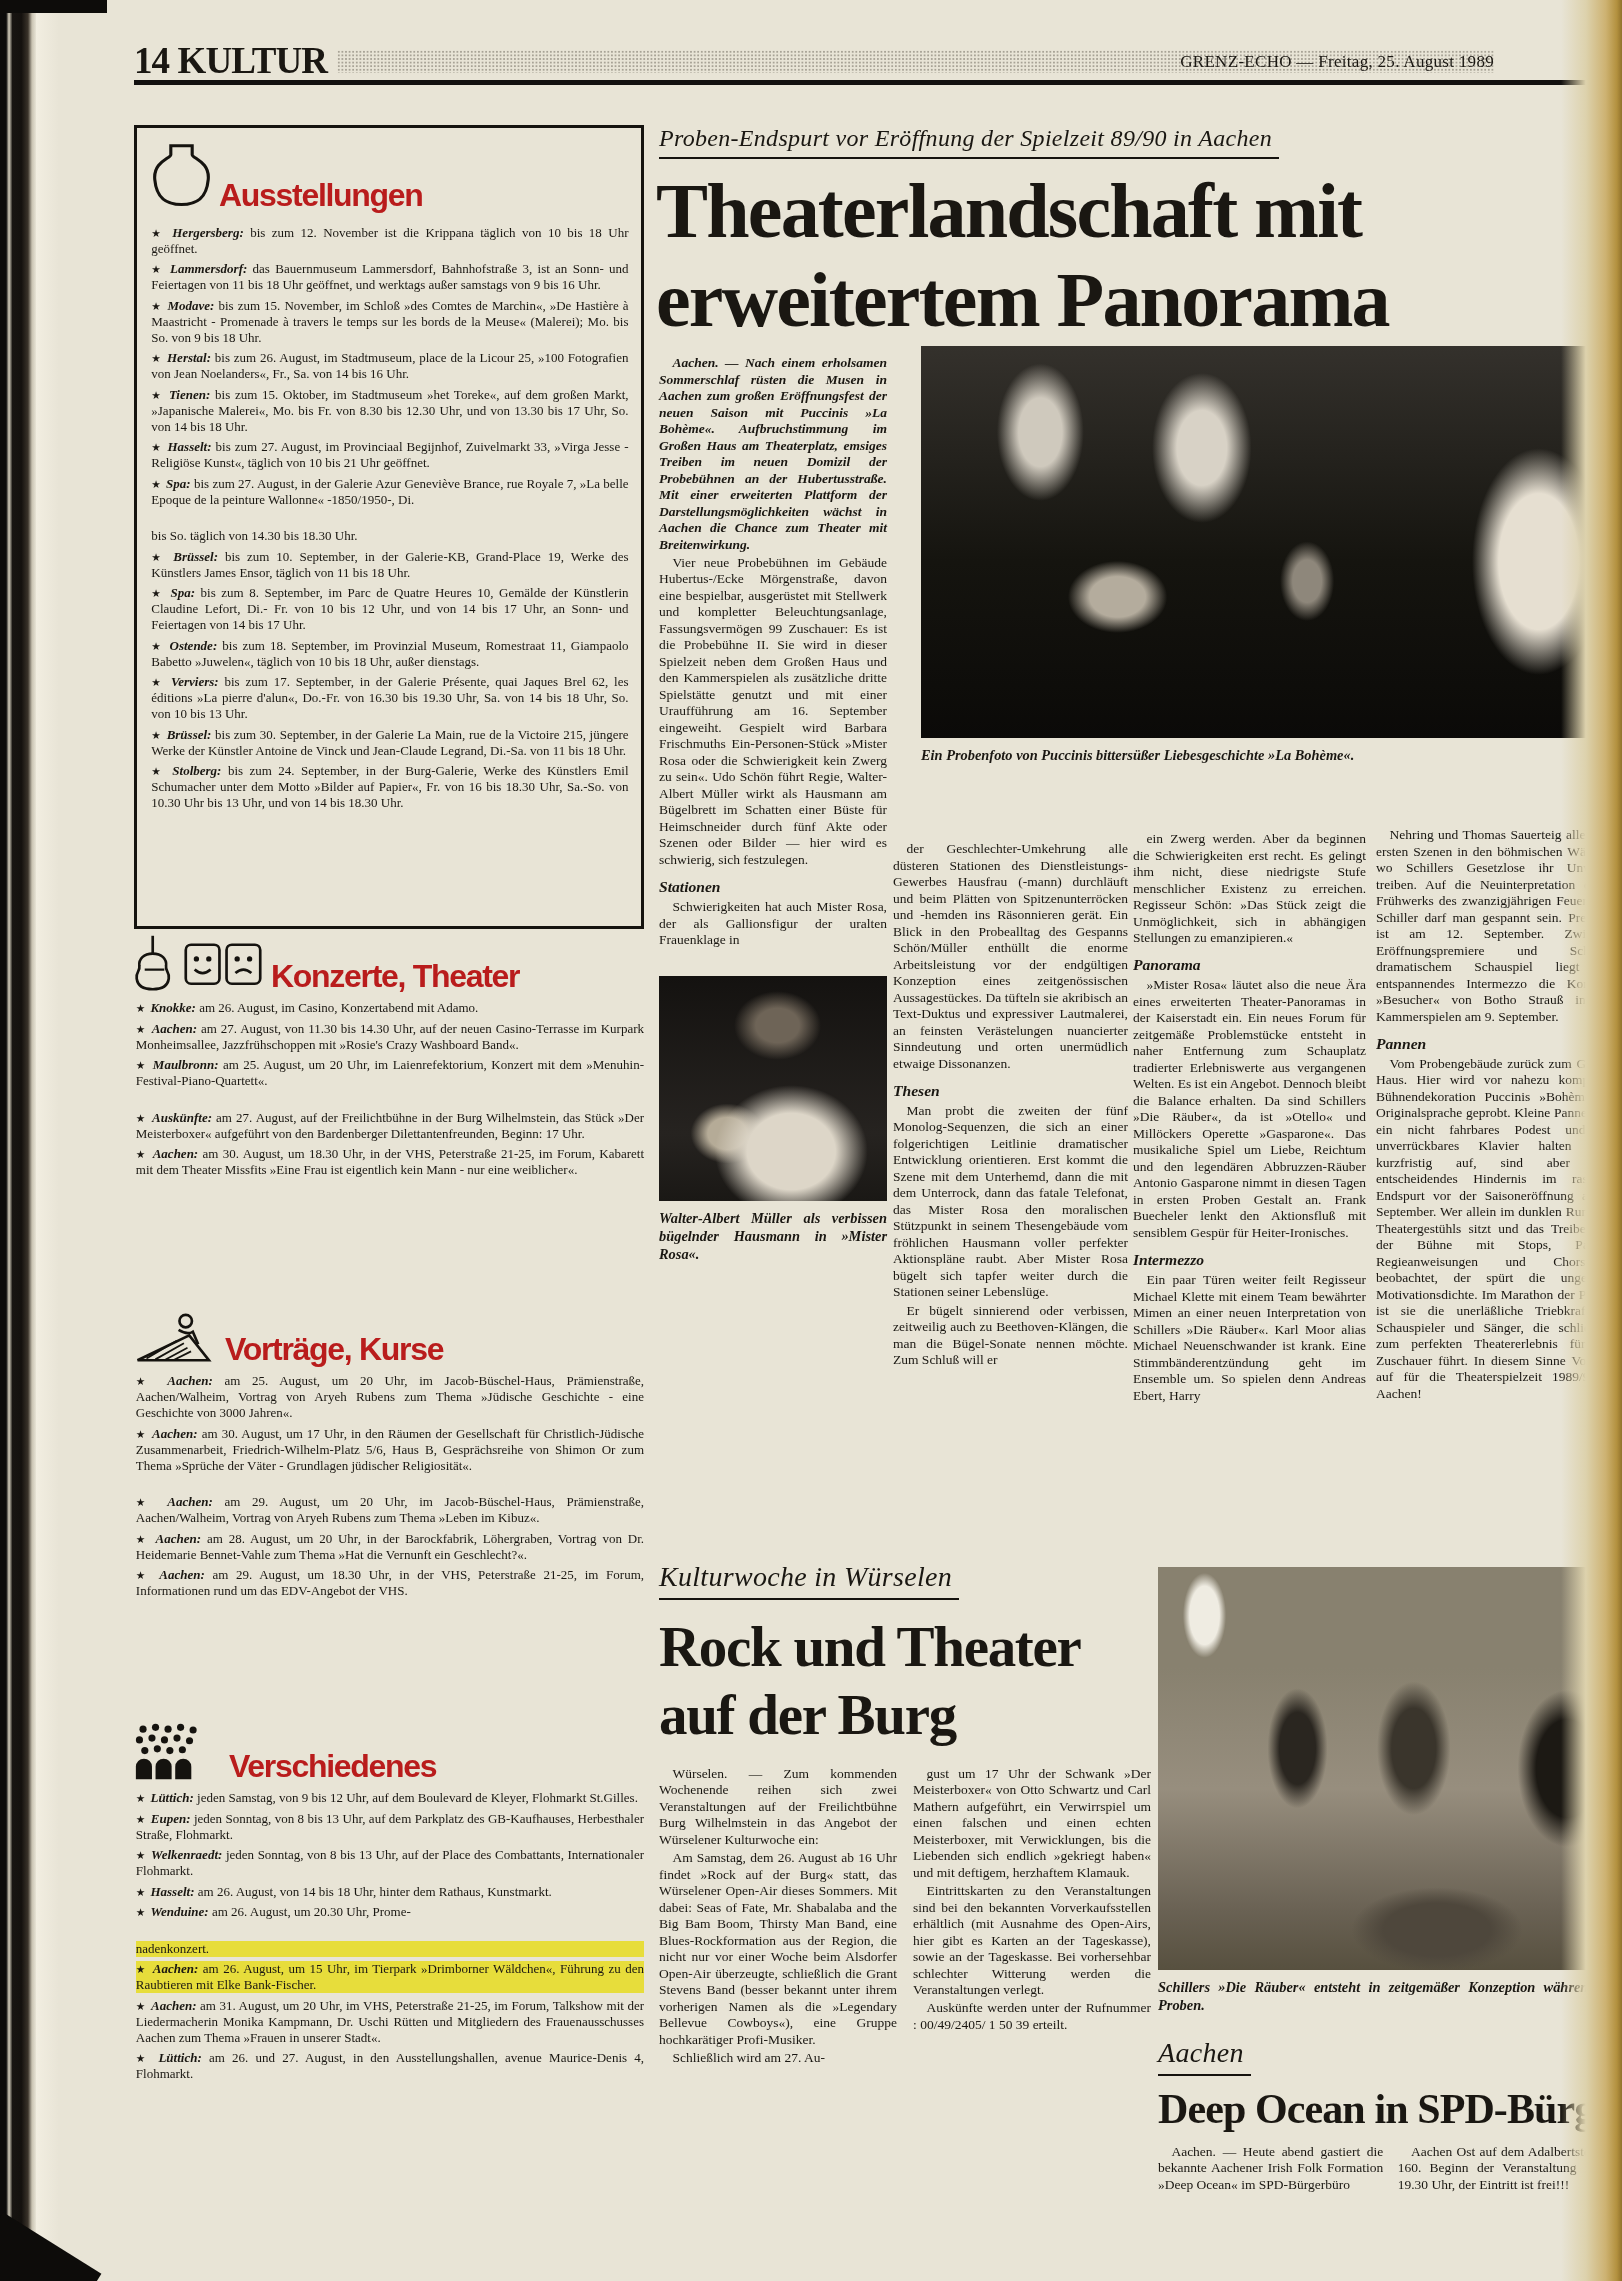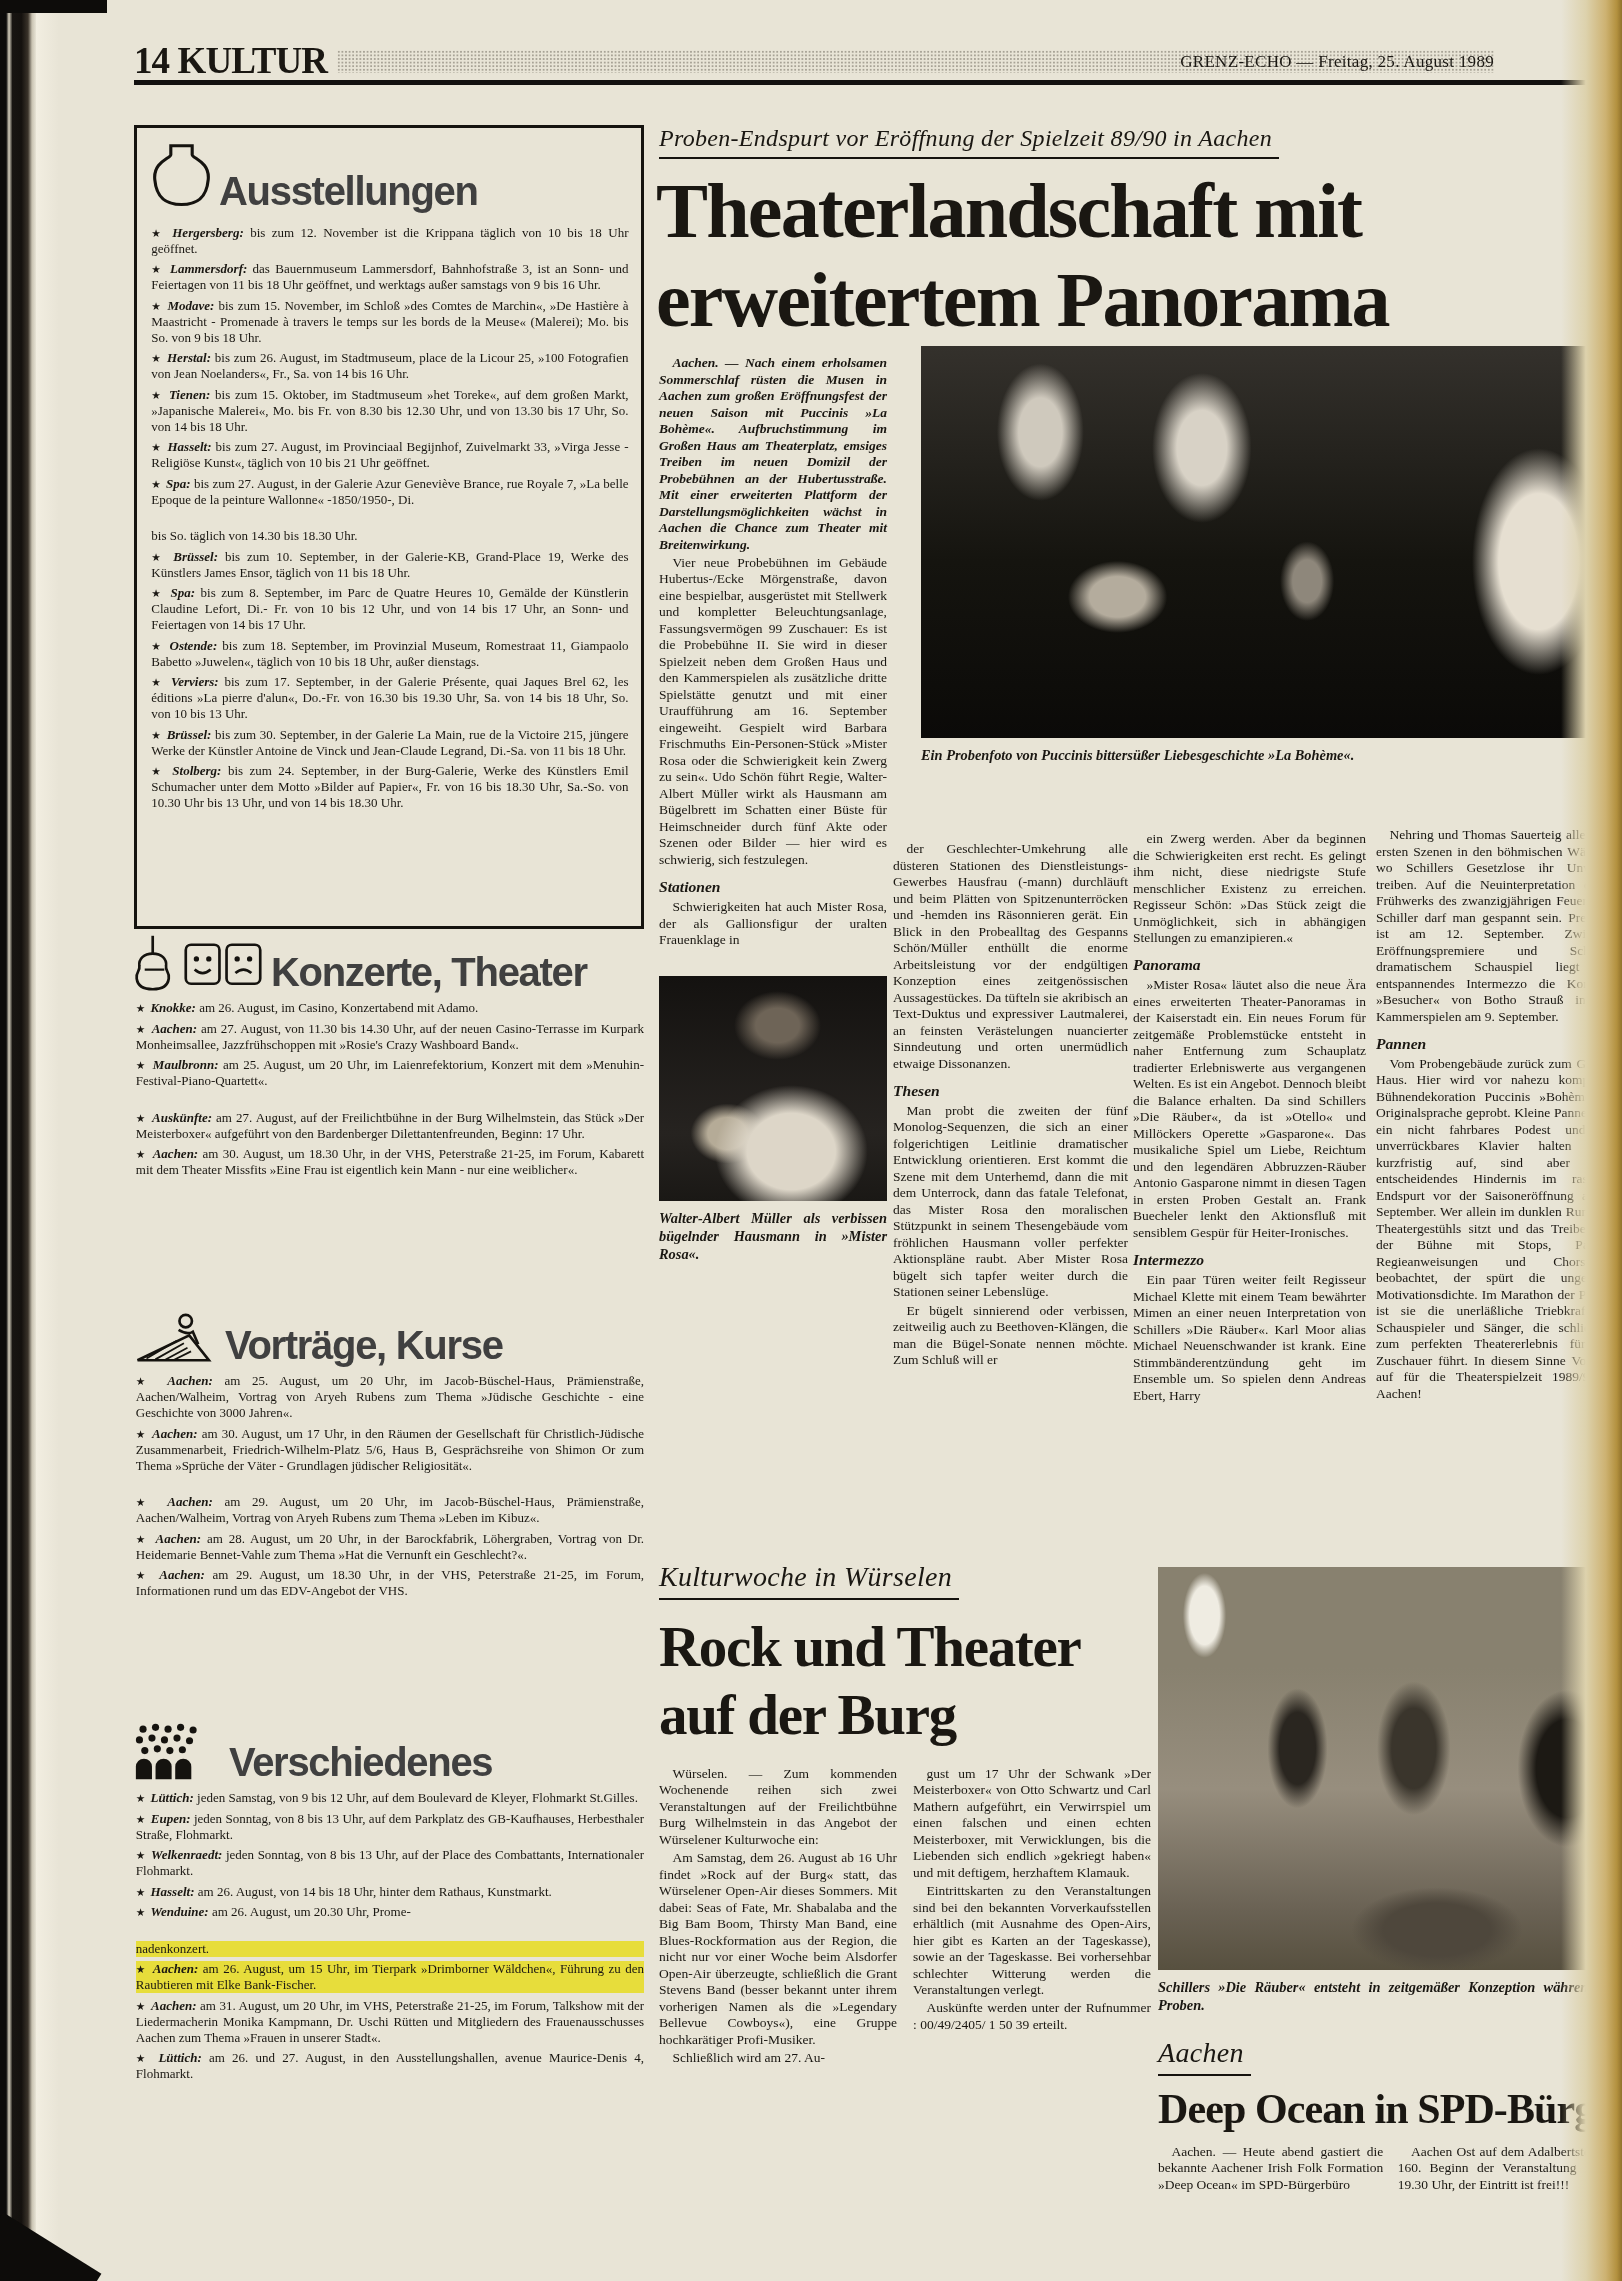--- a/index.html
+++ b/index.html
@@ -15,21 +15,21 @@
   .scan-paperline{position:absolute;left:36px;top:0;width:23px;height:2281px;background:linear-gradient(90deg,#f2eee1,#e8e4d6);}
   
   .sect-label{position:absolute;left:134px;top:39px;font-size:37px;font-weight:bold;letter-spacing:-0.9px;font-family:Liberation Serif, serif;}
   .halftone{position:absolute;left:337px;top:50px;width:1157px;height:23px;
     background-image:radial-gradient(#a19c8f 0.9px,transparent 1.2px);background-size:3.6px 3.6px;opacity:.9;}
   .masthead{position:absolute;left:1105px;top:52px;width:389px;text-align:right;font-size:17px;letter-spacing:0.3px;}
   .head-rule{position:absolute;left:134px;top:80px;width:1469px;height:4.5px;background:#131110;border-radius:0 0 36px 0;}
   
   .aus-box{position:absolute;left:134px;top:125px;width:510px;height:804px;border:3.6px solid #15130f;box-sizing:border-box;overflow:hidden;background:transparent;}
   .sec-head{display:flex;align-items:flex-end;gap:9px;}
-  .sec-title{font-family:"Liberation Sans",sans-serif;font-weight:bold;font-size:40px;letter-spacing:-1.3px;color:#404040;}
+  .sec-title{font-family:"Liberation Sans",sans-serif;font-weight:bold;font-size:32px;letter-spacing:-1.3px;color:#b91c1c;}
   .aus-box .sec-head{padding:14.3px 12.5px 3.6px 16px;}
   .cols2{display:flex;gap:16px;padding:7.1px 12.5px 0 14.3px;flex-direction:column;}
   .cols2 .lcol{flex:1;min-width:0;}
   .entry{font-size:13px;line-height:16px;text-align:justify;margin:0 0 4.5px;}
   .entry .star{font-size:10.7px;letter-spacing:1.8px;}
   .entry .city{font-style:italic;font-weight:bold;}
   .entry.highlight{background:#e7dd3b;}
   .free-sec{position:absolute;left:134px;width:510px;}
   .free-sec .cols2{padding:5.3px 0 0 1.8px;}
   

